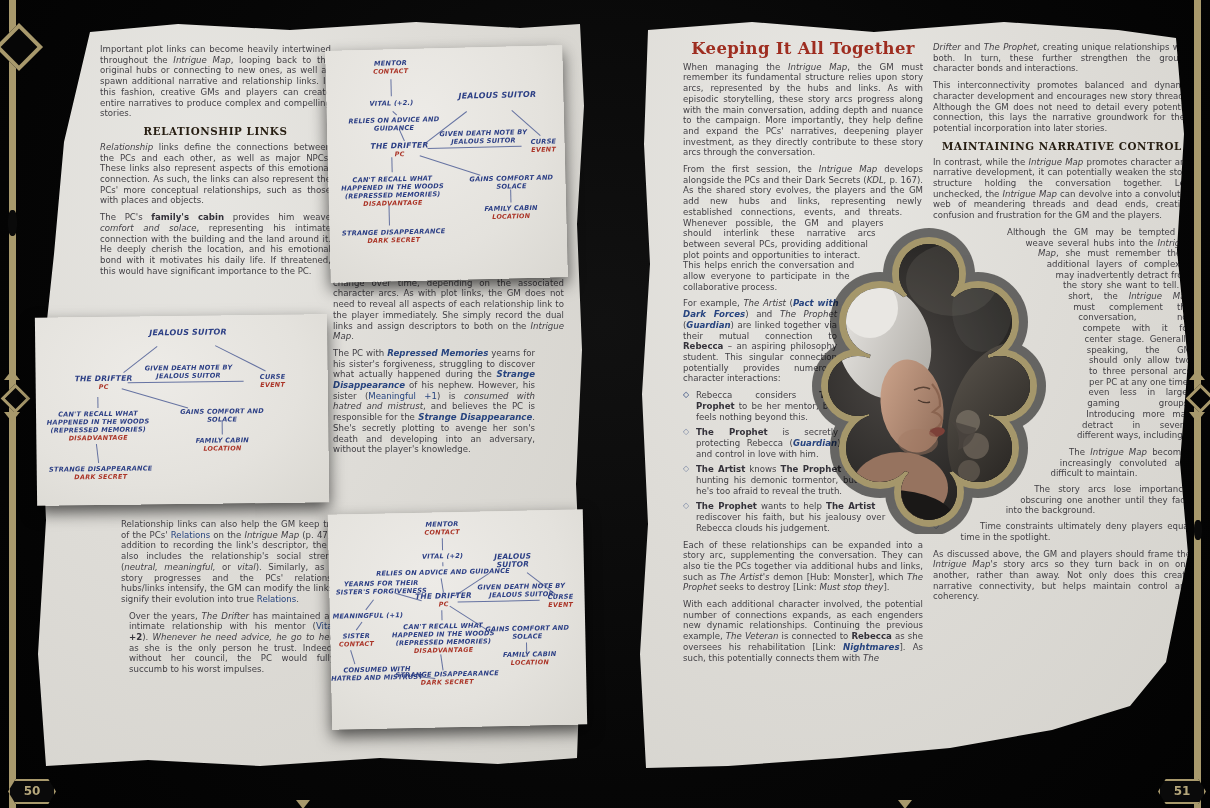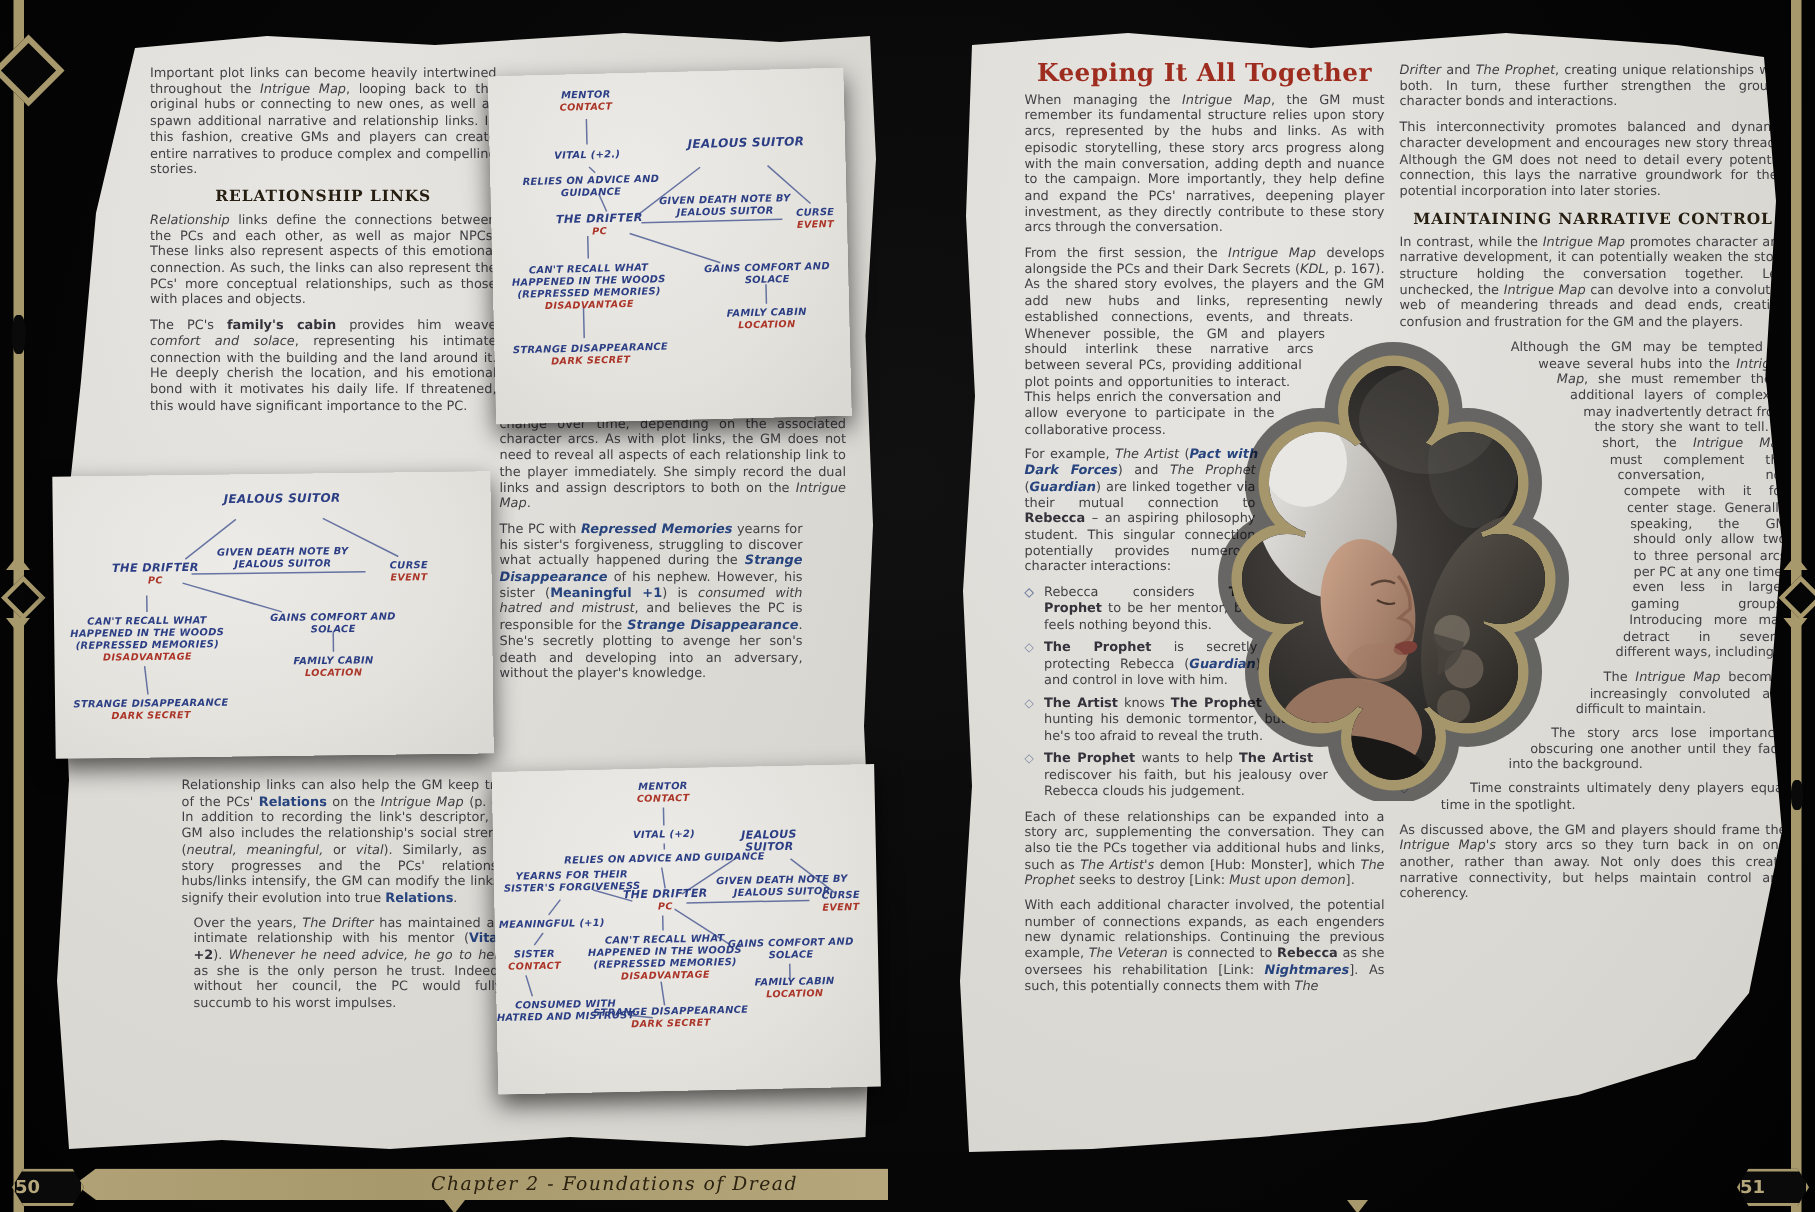--- a/index.html
+++ b/index.html
@@ -15,37 +15,37 @@
   .corner{position:absolute;width:26px;height:26px;border:4px solid #a8996c;transform:rotate(45deg);background:#060606;}
   
   .fband{position:absolute;height:21px;background:linear-gradient(90deg,#b0a276,#a8996c 40%,#b5a77b);box-shadow:0 1px 0 #000;}
   .fband.left{left:50px;top:779px;width:542px;clip-path:polygon(0 50%,14px 0,100% 0,100% 100%,14px 100%);}
   .fband.right{left:614px;top:779px;width:478px;clip-path:polygon(0 0,calc(100% - 14px) 0,100% 50%,calc(100% - 14px) 100%,0 100%);}
   .fscript{position:absolute;top:2px;font-family:"DejaVu Serif",serif;font-style:italic;font-size:12.5px;color:#2a2110;letter-spacing:1px;white-space:nowrap;}
   .fband.left .fscript{right:60px;}
   .fband.right .fscript{left:210px;}
   .plate{position:absolute;top:779px;width:44px;height:21px;background:#0a0a0a;border:2px solid #a8996c;
     clip-path:polygon(0 50%,16% 0,84% 0,100% 50%,84% 100%,16% 100%);
-    color:#b5a77b;font-weight:bold;font-size:12px;text-align:left;line-height:21px;}
+    color:#b5a77b;font-weight:bold;font-size:12px;text-align:center;line-height:21px;}
   .plate.p50{left:8px;} .plate.p51{left:1158px;}
   .pendant{position:absolute;width:0;height:0;border-left:7px solid transparent;border-right:7px solid transparent;border-top:9px solid #a8996c;}
   
   .page{position:absolute;background:
      radial-gradient(ellipse at 30% 20%, #e7e6e2 0%, #dedcd7 45%, #d3d1cb 100%);
      filter:drop-shadow(0 0 16px rgba(0,0,0,.9));}
   #pageL{left:28px;top:14px;width:564px;height:766px;
     clip-path:polygon(62px 18px,150px 10px,262px 16px,388px 8px,492px 14px,552px 10px,556px 92px,549px 210px,554px 336px,548px 470px,554px 604px,549px 744px,470px 750px,352px 744px,232px 752px,120px 746px,18px 752px,10px 640px,18px 506px,12px 372px,26px 240px,36px 128px,62px 18px);}
   #pageR{left:632px;top:14px;width:578px;height:770px;
     clip-path:polygon(16px 16px,120px 8px,242px 18px,372px 8px,486px 16px,544px 24px,552px 120px,545px 236px,556px 348px,548px 448px,556px 540px,534px 648px,498px 692px,420px 716px,318px 734px,208px 744px,96px 752px,14px 754px,8px 640px,16px 510px,10px 380px,18px 250px,12px 130px,16px 16px);}
   
   .tx{position:absolute;font-size:8.6px;line-height:10.7px;color:#413f44;text-align:justify;}
   .tx p{margin:0 0 6px 0;}
   .b{font-weight:bold;color:#34323a;}
   .i{font-style:italic;}
-  .bb{font-weight:bold;color:#27447f;}
+  .bb{font-weight:normal;color:#27447f;}
   .bbi{font-weight:bold;font-style:italic;color:#27447f;}
   .shead{font-family:"DejaVu Serif",serif;font-weight:bold;font-size:10.3px;letter-spacing:.6px;color:#271e12;text-align:center;text-transform:uppercase;margin:4px 0 5px 0;line-height:12px;}
   .title{font-family:"DejaVu Serif",serif;font-weight:bold;font-size:16.5px;letter-spacing:.3px;color:#9e2d20;text-align:center;margin:0 0 7px 0;}
   ul.blist{list-style:none;margin:1px 0 6px 0;padding:0;}
   ul.blist li{position:relative;padding-left:13px;margin:0 0 5px 0;}
   .blt{position:absolute;left:0;top:0;color:#7d8aa6;font-size:8px;}
   .cut-r{float:right;width:86px;height:470px;shape-outside:polygon(86px 150px,50px 170px,24px 206px,7px 246px,0 292px,0 334px,8px 374px,24px 410px,46px 442px,72px 464px,86px 470px);shape-margin:5px;}
   .cut-l{float:left;width:156px;height:500px;shape-outside:polygon(0 186px,58px 192px,96px 214px,124px 248px,144px 290px,152px 330px,148px 368px,132px 402px,106px 432px,72px 458px,36px 480px,0 498px);shape-margin:5px;}
   
   .card{position:absolute;background:radial-gradient(ellipse at 40% 30%, #edebe7 0%, #e4e2dd 60%, #d9d7d1 100%);box-shadow:0 7px 16px rgba(0,0,0,.65);}
@@ -271,21 +271,21 @@
       <p><span>From the first session, the </span><span class="i">Intrigue Map</span><span> develops alongside the PCs and their Dark Secrets (</span><span class="i">KDL,</span><span> p. 167). As the shared story evolves, the players and the GM add new hubs and links, representing newly established connections, events, and threats. Whenever possible, the GM and players should interlink these narrative arcs between several PCs, providing additional plot points and opportunities to interact. This helps enrich the conversation and allow everyone to participate in the collaborative process.</span></p>
       <p><span>For example, </span><span class="i">The Artist</span><span> (</span><span class="bbi">Pact with Dark Forces</span><span>) and </span><span class="i">The Prophet</span><span> (</span><span class="bbi">Guardian</span><span>) are linked together via their mutual connection to </span><span class="b">Rebecca</span><span> – an aspiring philosophy student. This singular connection potentially provides numerous character interactions:</span></p>
       <ul class="blist">
         <li><span class="blt">◇</span></li>
         <li><span class="blt">◇</span></li>
         <li><span class="blt">◇</span><span><span>Rebecca considers </span><span class="b">The Prophet</span><span> to be her mentor, but feels nothing beyond this.</span></span></li>
         <li><span class="blt">◇</span><span><span class="b">The Prophet</span><span> is secretly protecting Rebecca (</span><span class="bbi">Guardian</span><span>) and control in love with him.</span></span></li>
         <li><span class="blt">◇</span><span><span class="b">The Artist</span><span> knows </span><span class="b">The Prophet</span><span> is hunting his demonic tormentor, but he's too afraid to reveal the truth.</span></span></li>
         <li><span class="blt">◇</span><span><span class="b">The Prophet</span><span> wants to help </span><span class="b">The Artist</span><span> rediscover his faith, but his jealousy over Rebecca clouds his judgement.</span></span></li>
       </ul>
-      <p><span>Each of these relationships can be expanded into a story arc, supplementing the conversation. They can also tie the PCs together via additional hubs and links, such as </span><span class="i">The Artist's</span><span> demon [Hub: Monster], which </span><span class="i">The Prophet</span><span> seeks to destroy [Link: </span><span class="i">Must upon demon</span><span>].</span></p>
+      <p><span>Each of these relationships can be expanded into a story arc, supplementing the conversation. They can also tie the PCs together via additional hubs and links, such as </span><span class="i">The Artist's</span><span> demon [Hub: Monster], which </span><span class="i">The Prophet</span><span> seeks to destroy [Link: </span><span class="i">Must stop they</span><span>].</span></p>
       <p><span>With each additional character involved, the potential number of connections expands, as each engenders new dynamic relationships. Continuing the previous example, </span><span class="i">The Veteran</span><span> is connected to </span><span class="b">Rebecca</span><span> as she oversees his rehabilitation [Link: </span><span class="bbi">Nightmares</span><span>]. As such, this potentially connects them with </span><span class="i">The</span></p>
     </div>
 
     <div class="tx" style="left:301px;top:28px;width:258px;z-index:4;">
       <div class="cut-l"></div>
       <p><span class="i">Drifter</span><span> and </span><span class="i">The Prophet</span><span>, creating unique relationships with both. In turn, these further strengthen the group's character bonds and interactions.</span></p>
       <p><span>This interconnectivity promotes balanced and dynamic character development and encourages new story threads. Although the GM does not need to detail every potential connection, this lays the narrative groundwork for their potential incorporation into later stories.</span></p>
       <div class="shead">Maintaining Narrative Control</div>
       <p><span>In contrast, while the </span><span class="i">Intrigue Map</span><span> promotes character and narrative development, it can potentially weaken the story structure holding the conversation together. Left unchecked, the </span><span class="i">Intrigue Map</span><span> can devolve into a convoluted web of meandering threads and dead ends, creating confusion and frustration for the GM and the players.</span></p>
       <p><span>Although the GM may be tempted to weave several hubs into the </span><span class="i">Intrigue Map</span><span>, she must remember these additional layers of complexity may inadvertently detract from the story she want to tell. In short, the </span><span class="i">Intrigue Map</span><span> must complement the conversation, not compete with it for center stage. Generally speaking, the GM should only allow two to three personal arcs per PC at any one time; even less in larger gaming groups. Introducing more may detract in several different ways, including:</span></p>
@@ -388,21 +388,18 @@
       <path d="M132,160 q9,10 8,22 l-7,6 q8,2 9,8 q-2,9 -12,10" fill="none" stroke="#8a6450" stroke-width="2.2"></path>
       <path d="M114,166 q9,-5 16,-1" fill="none" stroke="#5a4336" stroke-width="1.6"></path>
       <path d="M118,176 q7,4 12,2" fill="none" stroke="#4a372c" stroke-width="1.4"></path>
       <ellipse cx="137" cy="208" rx="8" ry="4.5" fill="#7c4038" transform="rotate(-12 137 208)"></ellipse>
       <ellipse cx="118" cy="218" rx="20" ry="13" fill="#a17a63" opacity="0.45"></ellipse>
       <path d="M148,196 q14,10 10,30 q16,-6 18,-22" fill="#4a443e" opacity="0.8"></path>
       <rect x="0" y="0" width="258" height="310" fill="none"></rect>
     </g>
   </svg>
 
-  <div class="fband left">
-    <span class="fscript">Chapter 2 - Foundations of Dread</span>
-  </div>
   <div class="plate p50">50</div>
   <div class="plate p51">51</div>
   <div class="pendant" style="left:296px;top:800px;"></div>
   <div class="pendant" style="left:898px;top:800px;"></div>
 
 </div>
 
 </body></html>

